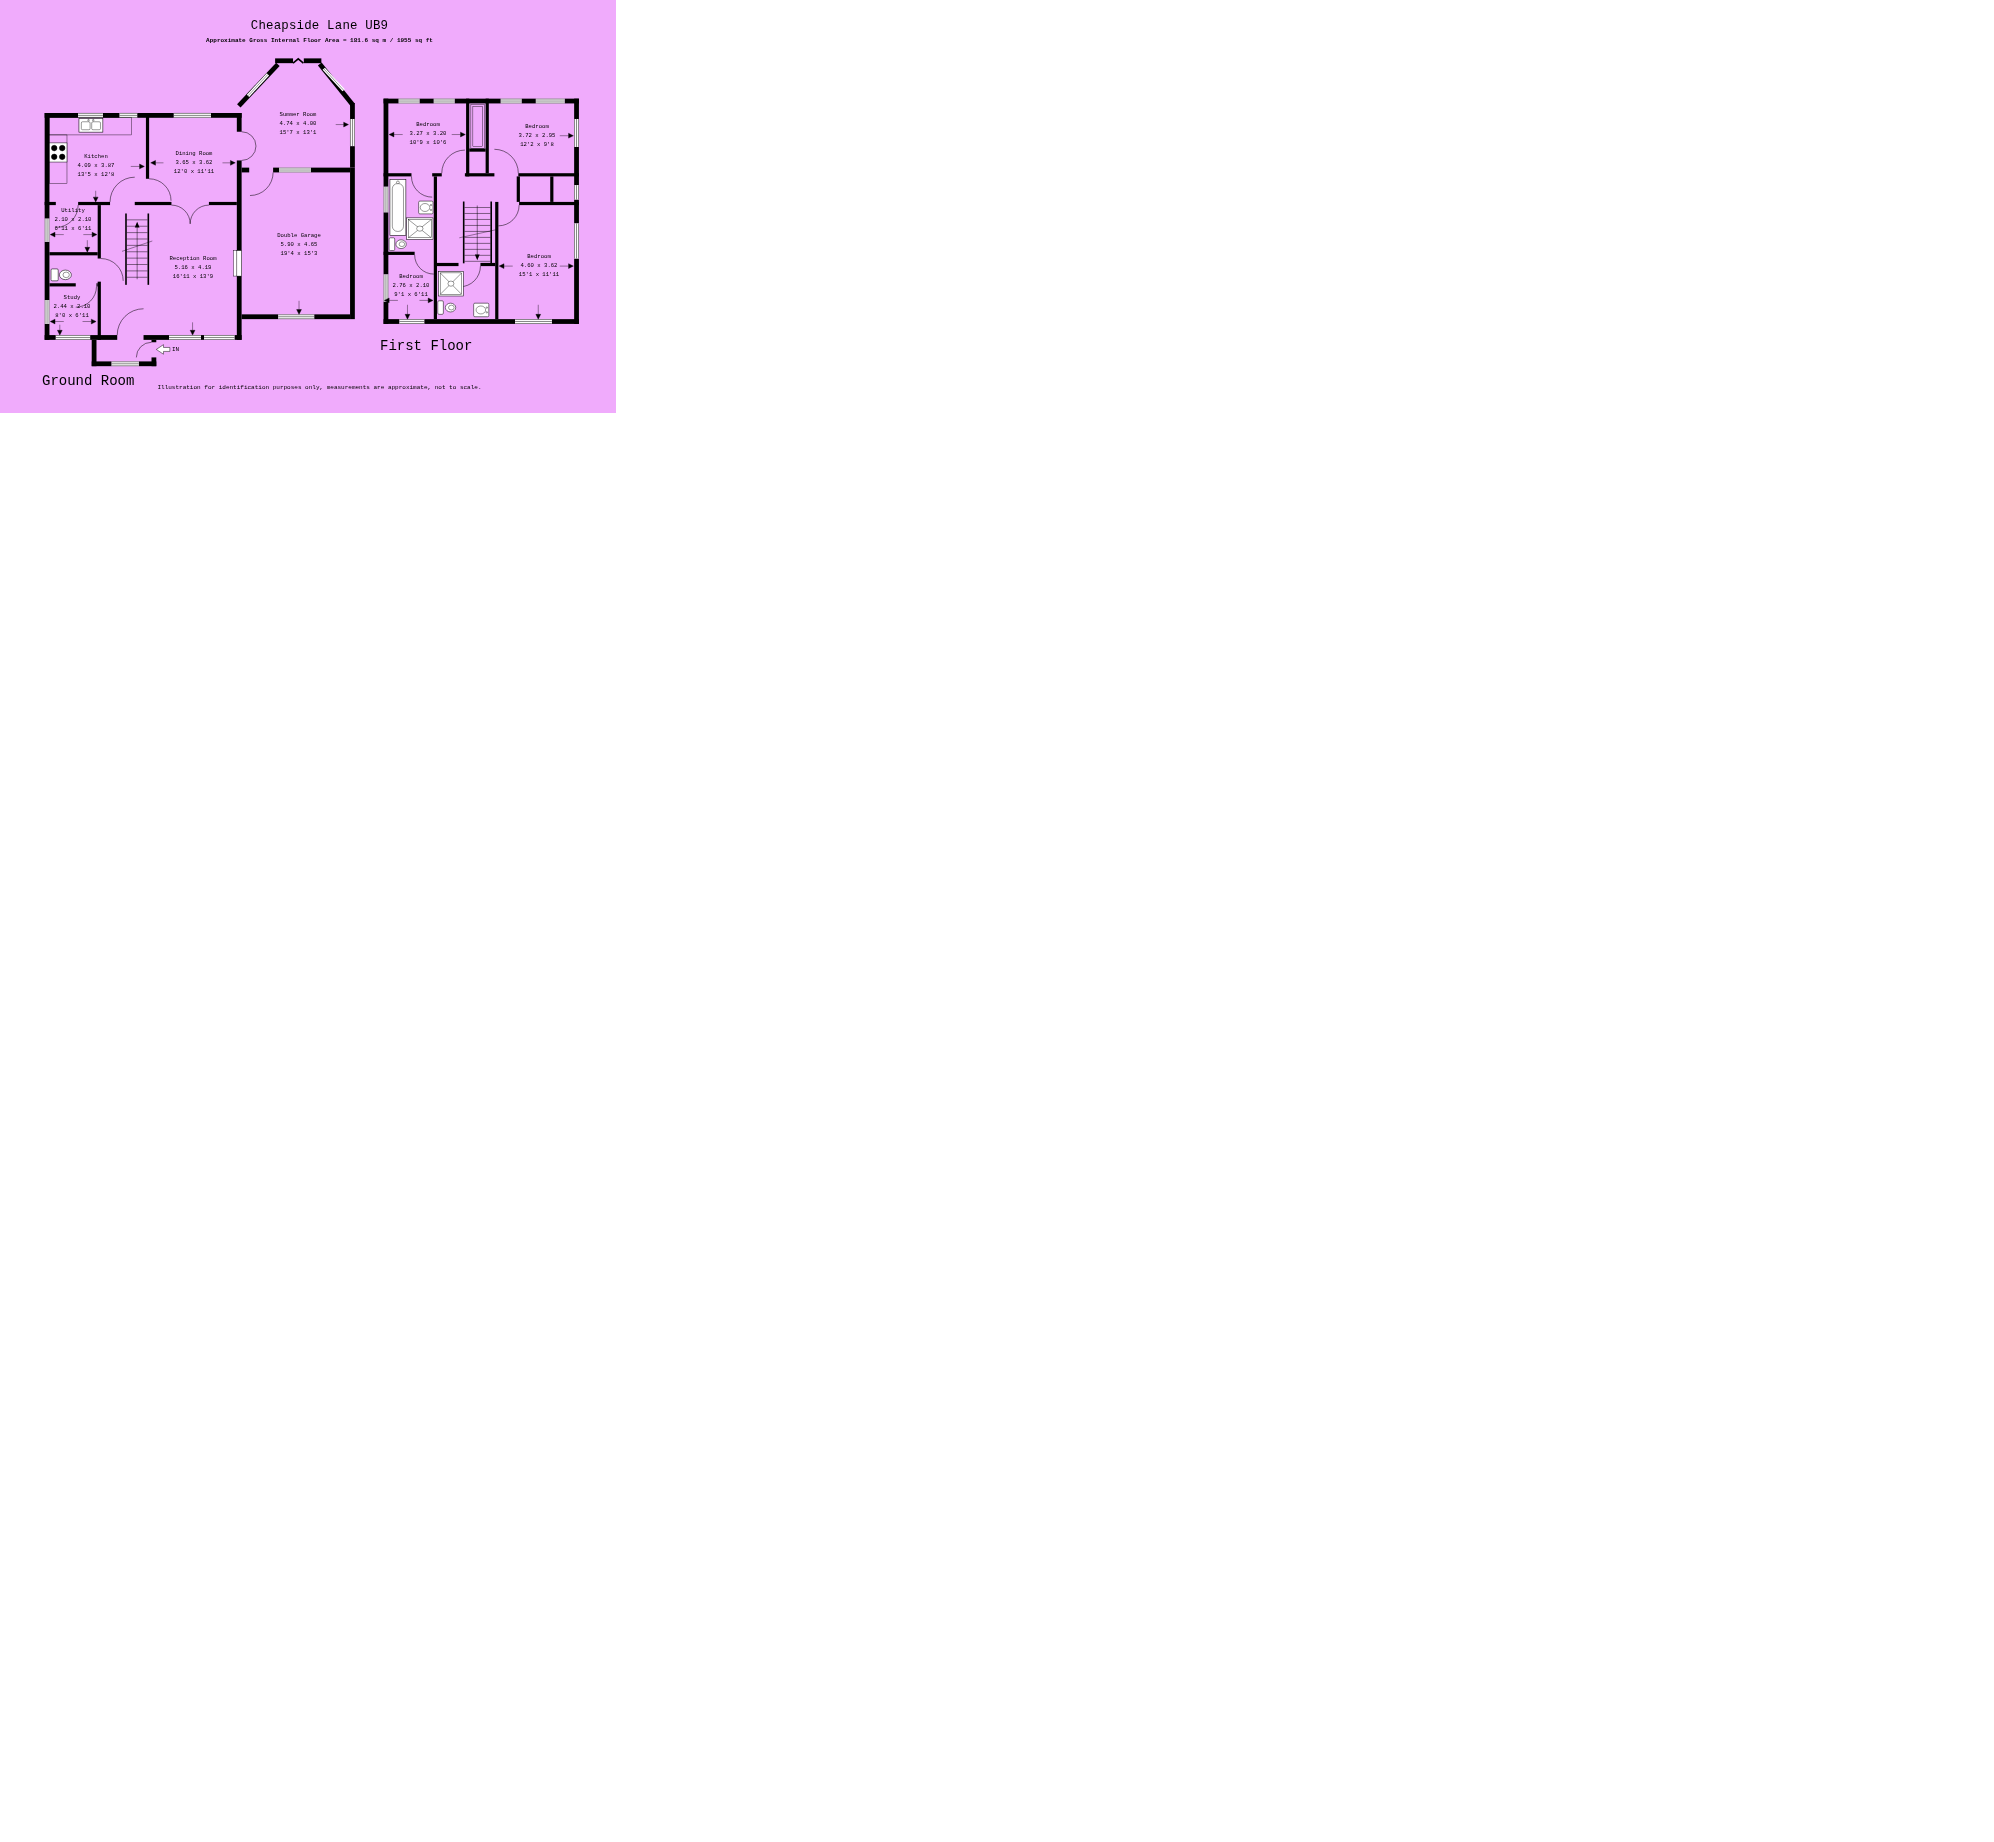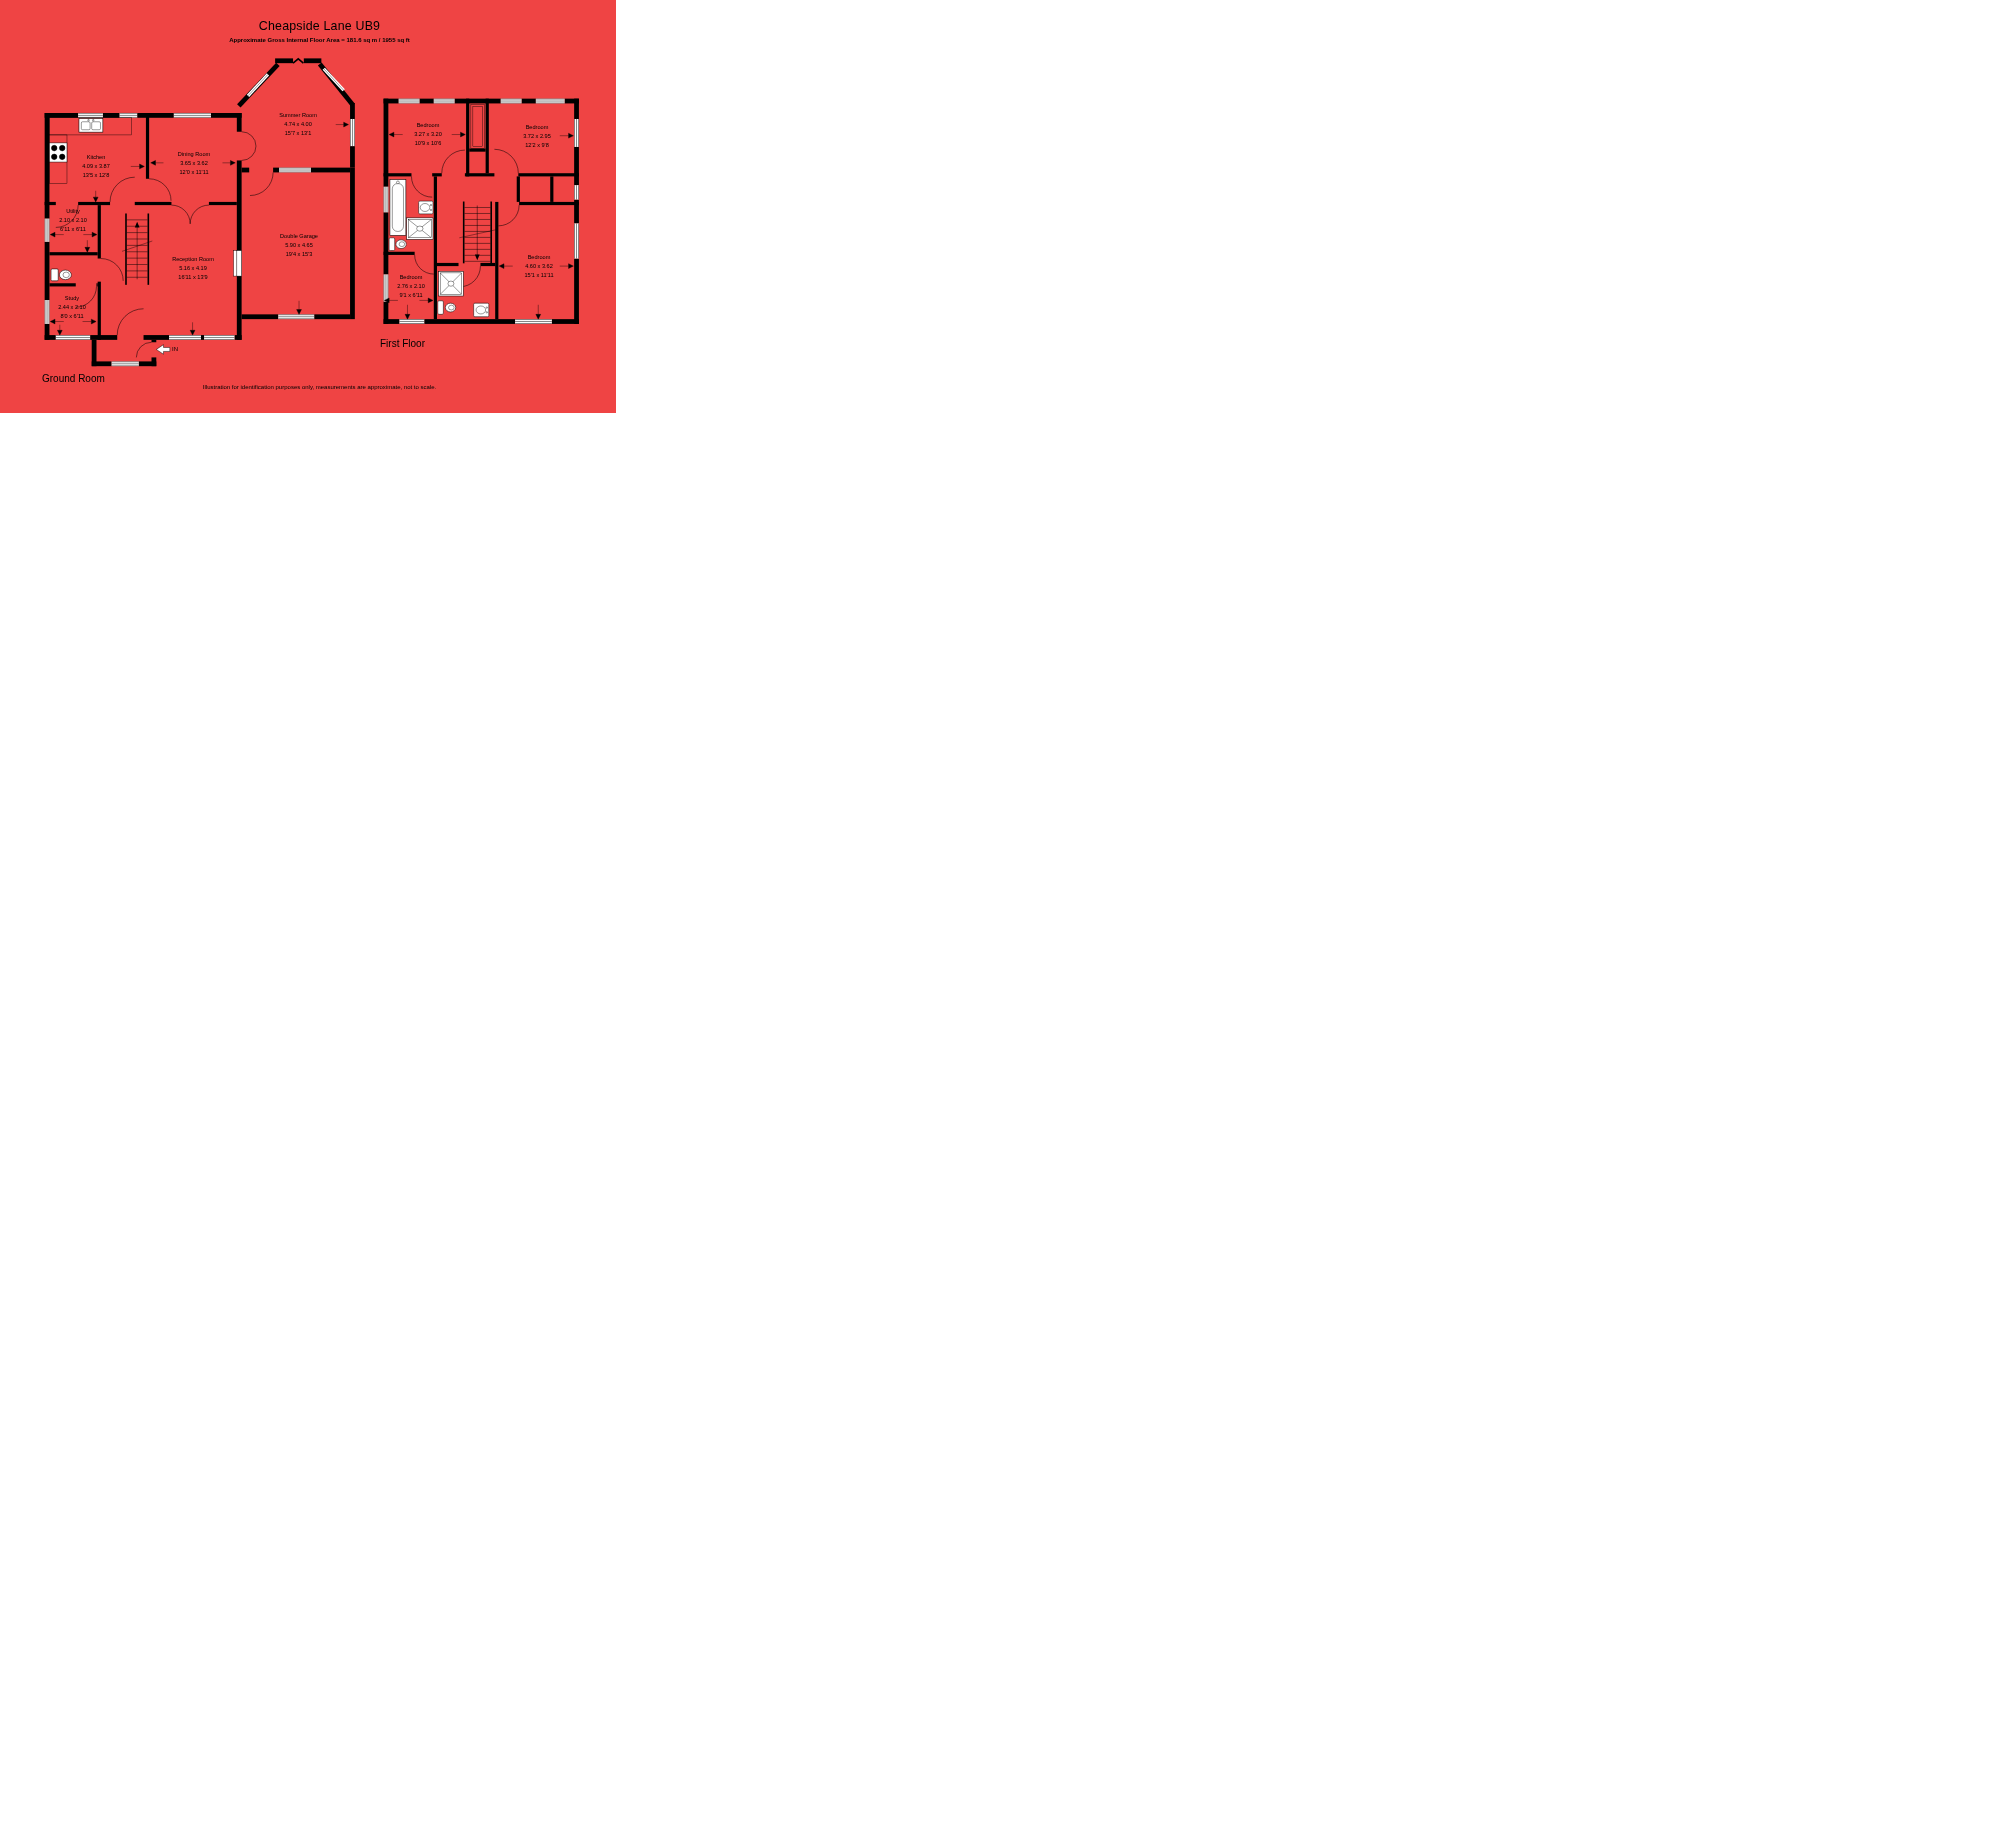--- a/index.html
+++ b/index.html
@@ -1,26 +1,26 @@
 <!DOCTYPE html>
 <html style="font-size:6.4px"><head>
 <meta charset="utf-8">
 <style>
   html,body{margin:0;padding:0;background:#ffffff;}
   body{font-family:"Liberation Sans", sans-serif;color:#000;}
-  .canvas{position:relative;width:616px;height:413px;background:#ef4444;overflow:hidden;}
+  .canvas{position:relative;width:616px;height:413px;background:#f0abfc;overflow:hidden;font-family:Liberation Mono, monospace;}
   .plan-svg{position:absolute;left:0;top:0;width:616px;height:413px;}
   .page-title{position:absolute;left:160px;top:19px;width:319px;text-align:center;
     font-size:12.4px;letter-spacing:0.2px;}
   .page-subtitle{position:absolute;left:120px;top:37px;width:399px;text-align:center;
     font-size:6px;font-weight:bold;}
   .room-label{position:absolute;transform:translate(-50%,-50%);text-align:center;
     font-size:5.6px;line-height:8.8px;white-space:nowrap;}
   .room-label span{display:block;}
-  .floor-label{position:absolute;font-size:10px;}
+  .floor-label{position:absolute;font-size:14px;}
   .in-label{position:absolute;font-size:6px;}
   .disclaimer{position:absolute;left:120px;top:384px;width:399px;text-align:center;font-size:6px;}
 </style>
 </head>
 <body>
 
 <div class="canvas">
 
   <div class="page-title">Cheapside Lane UB9</div>
   <div class="page-subtitle">Approximate Gross Internal Floor Area  = 181.6 sq m  / 1955 sq ft</div>

